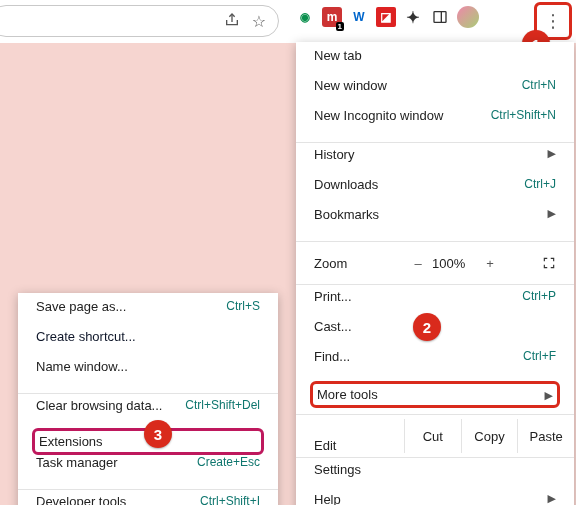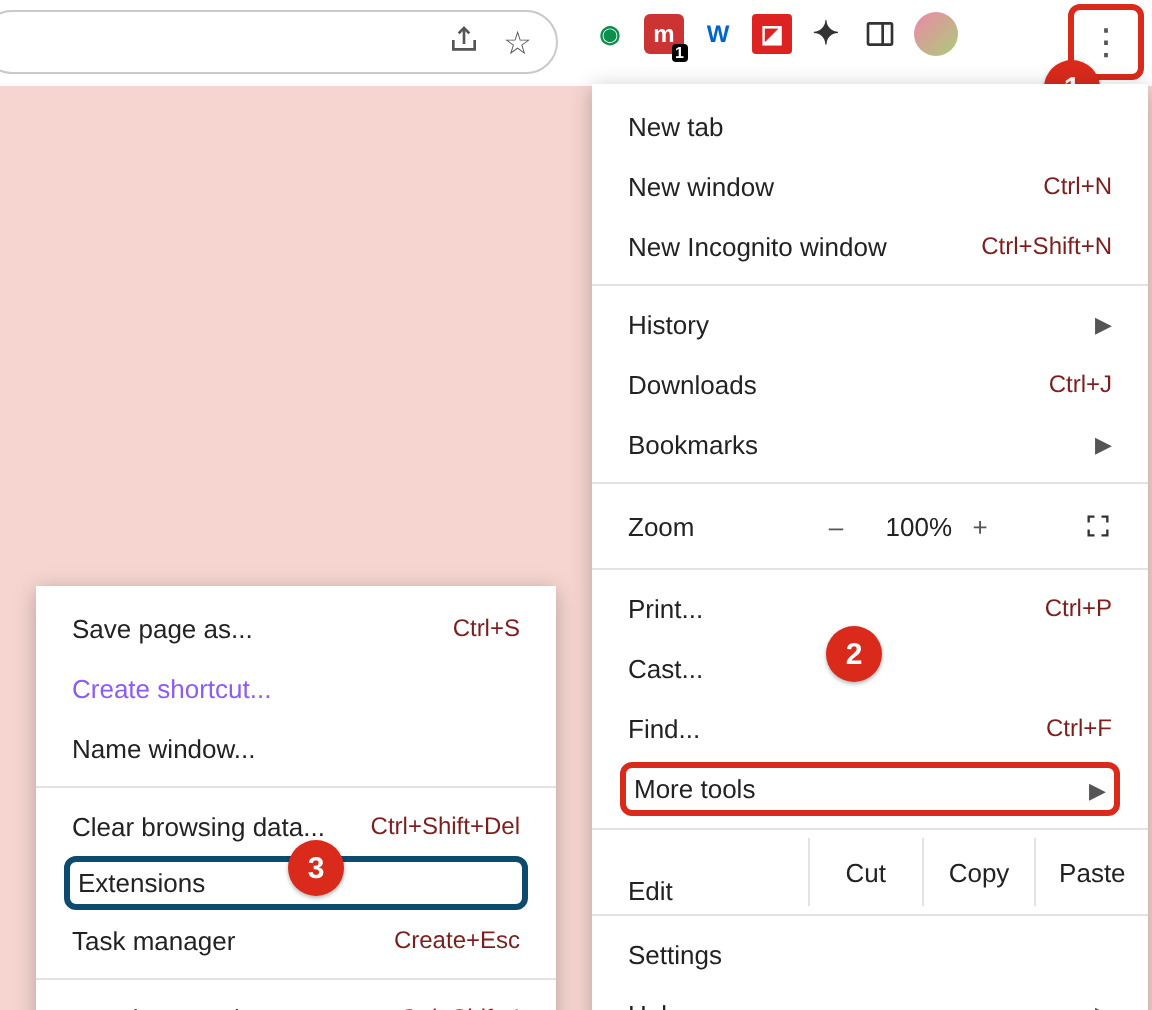--- a/index.html
+++ b/index.html
@@ -8,40 +8,40 @@
 .omnibox .share{position:absolute;right:38px;top:6px;font-size:15px;color:#555}
 .omnibox .star{position:absolute;right:12px;top:6px;font-size:16px;color:#555}
 .ext-row{position:absolute;left:295px;top:6px;display:flex;gap:7px;align-items:center}
 .ext-row .ico{width:20px;height:20px;display:flex;align-items:center;justify-content:center;font-weight:bold;font-size:12px}
 .kebab{position:absolute;right:8px;top:6px;width:28px;height:28px;display:flex;align-items:center;justify-content:center;font-size:18px;color:#555;border-radius:4px}
 .red-box{border:3px solid #d92a1c;border-radius:6px}
 .kebab.red-box{right:4px;top:2px;width:32px;height:32px}
 .menu{position:absolute;background:#fff;box-shadow:0 2px 10px rgba(0,0,0,.25);font-size:13px;color:#222}
 .main-menu{left:296px;top:42px;width:278px}
 .sub-menu{left:18px;top:293px;width:260px}
-.row{display:flex;align-items:center;height:30px;padding:0 18px;white-space:nowrap}
+.row{display:flex;align-items:flex-start;height:30px;padding:0 18px;white-space:nowrap}
 .row .lbl{flex:1}
-.row .sc{color:#7f1d1d;font-size:12px}
+.row .sc{color:#0f766e;font-size:12px}
 .row .ar{color:#555;font-size:11px;margin-left:8px}
-.row.disabled{color:#8b5cf6}
+.row.disabled{color:#0f172a}
 .sep{height:1px;background:#e3e3e3;margin:4px 0}
 .zoom-row{display:flex;align-items:center;height:34px;padding:0 18px}
 .zoom-row .lbl{width:90px}
 .zoom-btn{width:28px;text-align:center;color:#555}
-.zoom-val{width:44px;text-align:right}
+.zoom-val{width:44px;text-align:left}
 .fs{margin-left:auto;font-size:14px}
 .edit-row{display:flex;align-items:flex-end;height:34px;padding:0 0 0 18px}
 .edit-row .lbl{width:90px}
 .edit-cell{flex:1;height:34px;display:flex;align-items:center;justify-content:center;border-left:1px solid #e3e3e3}
 .more-tools-wrap{position:relative;padding:2px 14px}
 .more-tools-box{border:3px solid #d92a1c;border-radius:6px;padding:3px 4px;display:flex;align-items:flex-end}
 .more-tools-box .lbl{flex:1}
 .more-tools-box .ar{color:#555;font-size:11px}
 .badge{position:absolute;width:28px;height:28px;border-radius:50%;background:#d92a1c;color:#fff;font-weight:bold;display:flex;align-items:center;justify-content:center;font-size:15px;box-shadow:0 1px 2px rgba(0,0,0,.3)}
-.ext-box{border:3px solid #0c4a6e;border-radius:6px;margin:0 14px;padding:3px 4px}
+.ext-box{border:3px solid #be185d;border-radius:6px;margin:0 14px;padding:3px 4px}
 svg{display:block}
 </style>
 </head>
 <body>
 
 <div class="whitebar"></div>
 
 <div class="omnibox">
   <span class="share">
     <svg width="16" height="16" viewBox="0 0 24 24" fill="none" stroke="#555" stroke-width="2">

